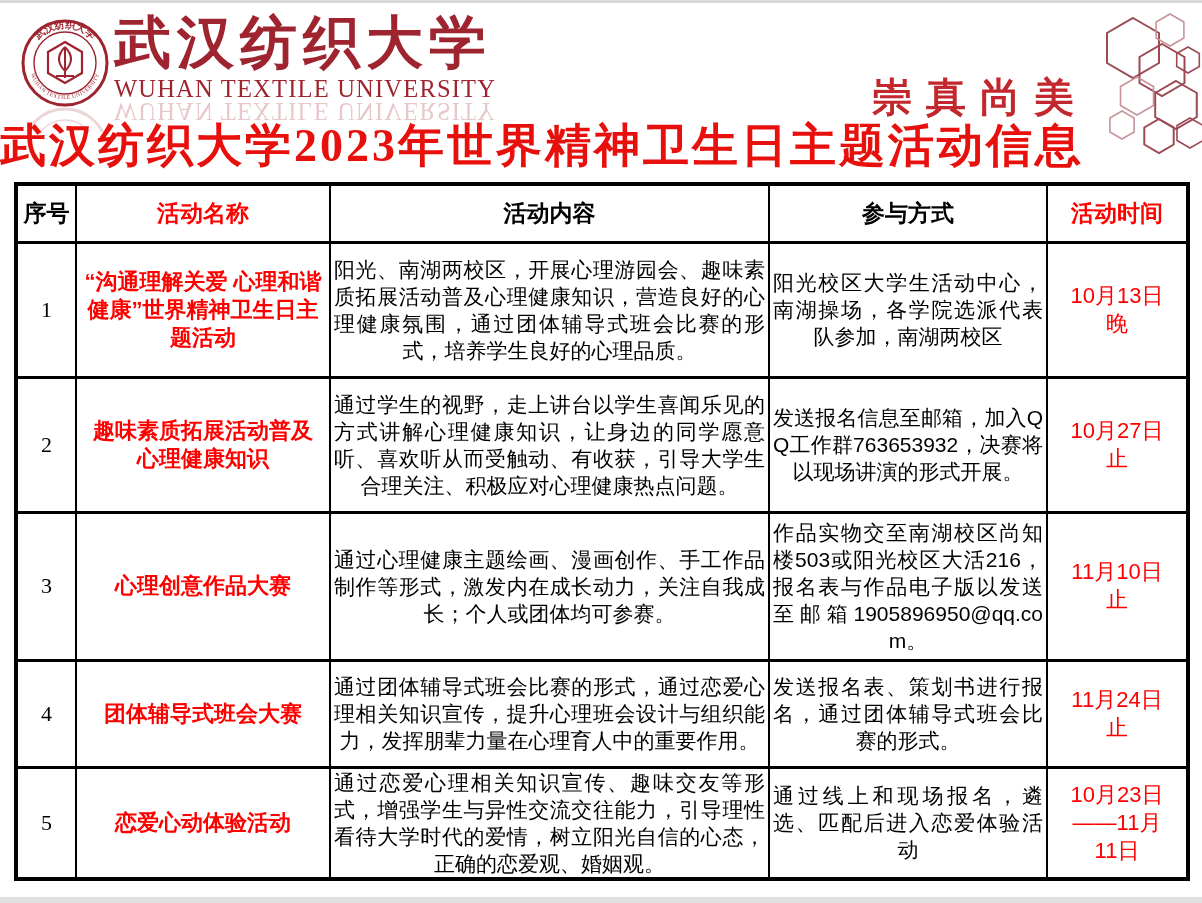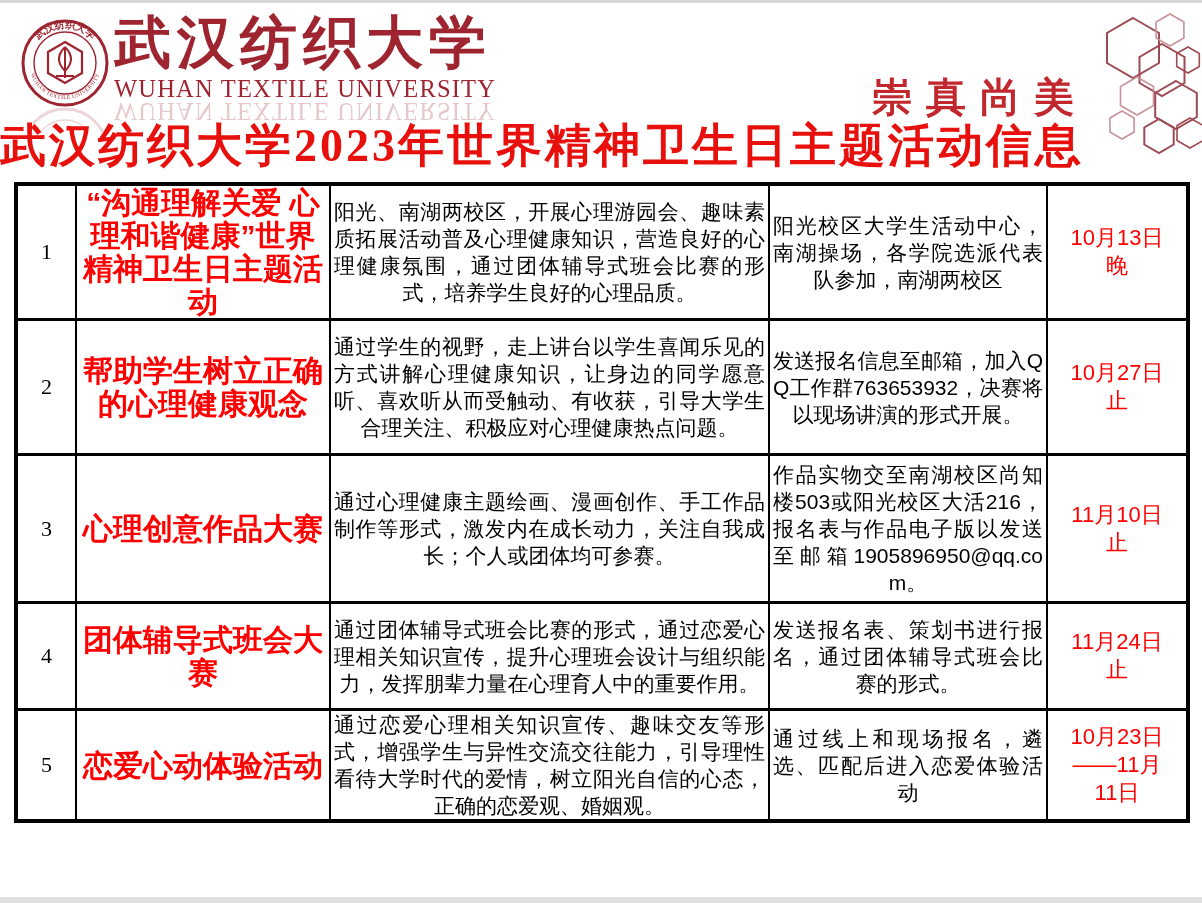--- a/index.html
+++ b/index.html
@@ -69,21 +69,21 @@
   tr.r5{height:98px;}
 
   td.h{
     text-align:center;font-weight:bold;font-size:23px;color:#000;
   }
   td.h.red{color:#ff0000;}
   td.no{
     text-align:center;font-family:"Liberation Serif", serif;font-size:22px;color:#000;
   }
   td.name{
-    text-align:center;font-weight:bold;font-size:30px;line-height:33px;
+    text-align:center;font-weight:bold;font-size:22px;line-height:28px;
     color:#ff0000;padding:0 6px;
   }
   td.content, td.part{
     font-size:21px;line-height:27px;color:#000;padding:0 3px;
     text-align:justify;text-align-last:center;-moz-text-align-last:center;
     word-break:break-all;
   }
   td.time{
     text-align:center;font-weight:normal;font-size:22px;line-height:28px;
     color:#ff0000;padding:0 16px;
@@ -148,32 +148,39 @@
 
 <table class="activity">
   <colgroup>
     <col class="col-no">
       <col class="col-name">
       <col class="col-content">
       <col class="col-part">
       <col class="col-time">
   </colgroup>
   <tbody>
+      <tr class="hdr">
+    <td class="h">序号</td>
+    <td class="h red">活动名称</td>
+    <td class="h">活动内容</td>
+    <td class="h">参与方式</td>
+    <td class="h red">活动时间</td>
+  </tr>
 
   <tr class="r1">
     <td class="no">1</td>
     <td class="name">“沟通理解关爱 心理和谐健康”世界精神卫生日主题活动</td>
     <td class="content">阳光、南湖两校区，开展心理游园会、趣味素质拓展活动普及心理健康知识，营造良好的心理健康氛围，通过团体辅导式班会比赛的形式，培养学生良好的心理品质。</td>
     <td class="part">阳光校区大学生活动中心，南湖操场，各学院选派代表队参加，南湖两校区</td>
     <td class="time">10月13日晚</td>
   </tr>
 
   <tr class="r2">
     <td class="no">2</td>
-    <td class="name">帮助学生树立正确的心理健康观念</td>
+    <td class="name">趣味素质拓展活动普及心理健康知识</td>
     <td class="content">通过学生的视野，走上讲台以学生喜闻乐见的方式讲解心理健康知识，让身边的同学愿意听、喜欢听从而受触动、有收获，引导大学生合理关注、积极应对心理健康热点问题。</td>
     <td class="part">发送报名信息至邮箱，加入QQ工作群763653932，决赛将以现场讲演的形式开展。</td>
     <td class="time">10月27日止</td>
   </tr>
 
   <tr class="r3">
     <td class="no">3</td>
     <td class="name">心理创意作品大赛</td>
     <td class="content">通过心理健康主题绘画、漫画创作、手工作品制作等形式，激发内在成长动力，关注自我成长；个人或团体均可参赛。</td>
     <td class="part">作品实物交至南湖校区尚知楼503或阳光校区大活216，报名表与作品电子版以发送至邮箱1905896950@qq.com。</td>

